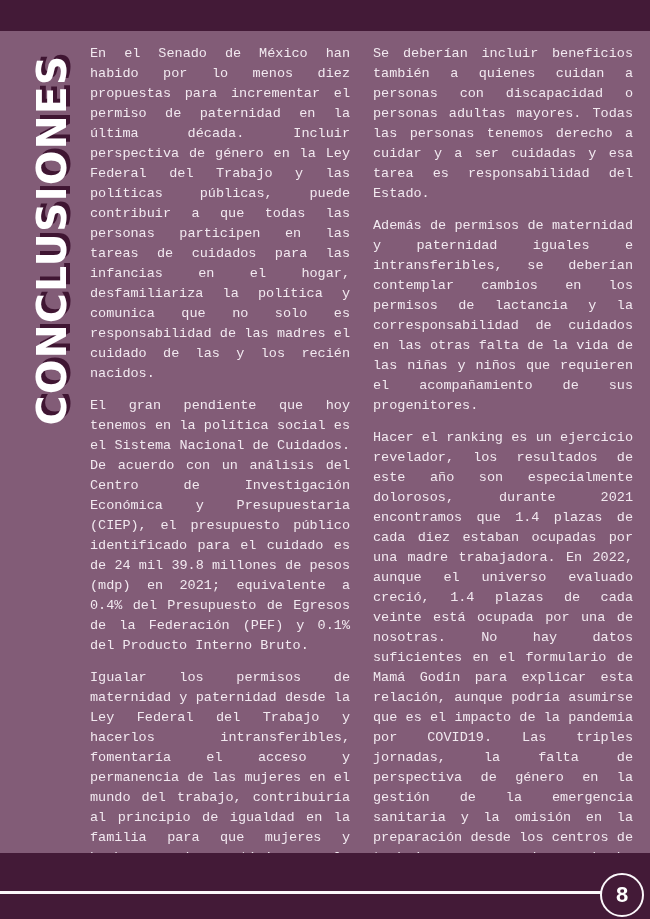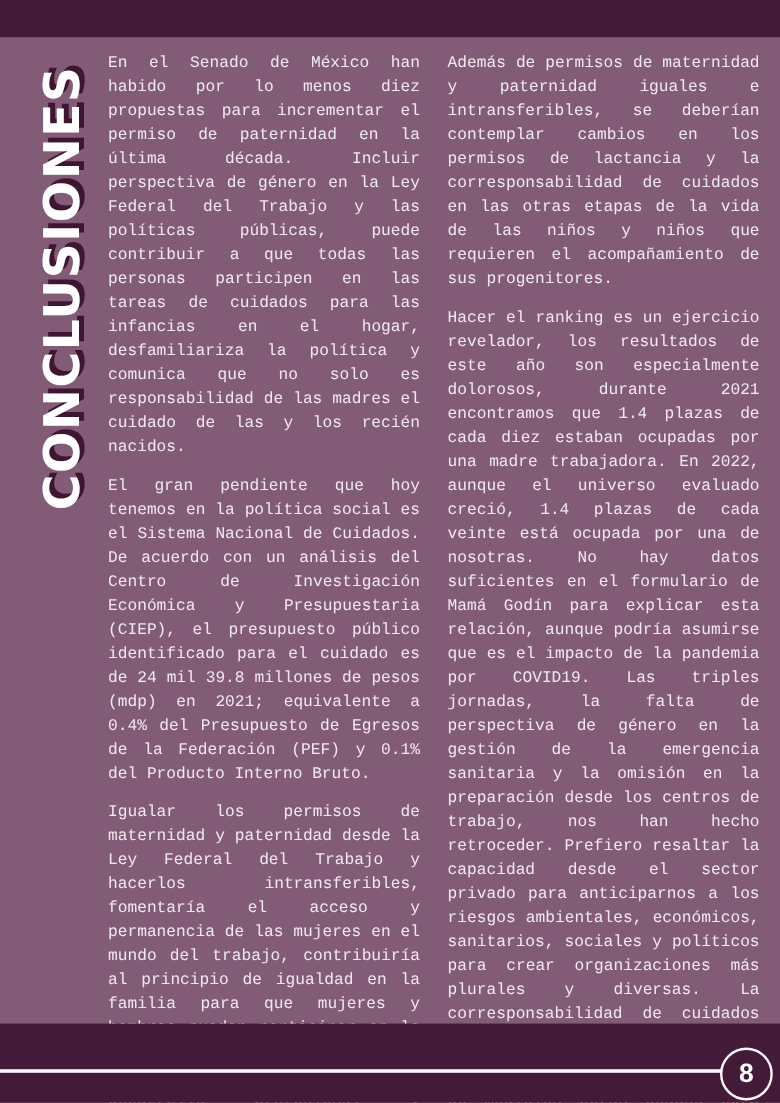--- a/index.html
+++ b/index.html
@@ -88,21 +88,22 @@
   <div class="vertical-title">CONCLUSIONES</div>
 
   <div class="columns">
     <div class="col">
       <p>En el Senado de México han habido por lo menos diez propuestas para incrementar el permiso de paternidad en la última década. Incluir perspectiva de género en la Ley Federal del Trabajo y las políticas públicas, puede contribuir a que todas las personas participen en las tareas de cuidados para las infancias en el hogar, desfamiliariza la política y comunica que no solo es responsabilidad de las madres el cuidado de las y los recién nacidos.</p>
       <p>El gran pendiente que hoy tenemos en la política social es el Sistema Nacional de Cuidados. De acuerdo con un análisis del Centro de Investigación Económica y Presupuestaria (CIEP), el presupuesto público identificado para el cuidado es de 24 mil 39.8 millones de pesos (mdp) en 2021; equivalente a 0.4% del Presupuesto de Egresos de la Federación (PEF) y 0.1% del Producto Interno Bruto.</p>
       <p>Igualar los permisos de maternidad y paternidad desde la Ley Federal del Trabajo y hacerlos intransferibles, fomentaría el acceso y permanencia de las mujeres en el mundo del trabajo, contribuiría al principio de igualdad en la familia para que mujeres y hombres puedan participar en la crianza de las hijas o hijos sin tener que sacrificar su desarrollo profesional y dejaríamos de escuchar el -¿quién va a cuidar a tus hijos? - durante las entrevistas de trabajo. Mientras se suman la voluntad política y la asignación de presupuesto, podemos contribuir desde el sector privado, mejorando las condiciones para nuestros equipos de trabajo, reduciendo violencias estructurales y fomentando la participación económica en la igualdad.</p>
       <p>Si logramos el cambio en la ley, también los padres (o segundos cuidadores) podrán disfrutar de un permiso parental y los sesgos por género en las contrataciones podrían disminuir. Hay que aclarar que esto sólo resuelve una porción de las tareas de cuidados.</p>
     </div>
     <div class="col">
-      <p>Además de permisos de maternidad y paternidad iguales e intransferibles, se deberían contemplar cambios en los permisos de lactancia y la corresponsabilidad de cuidados en las otras etapas de la vida de las niños y niños que requieren el acompañamiento de sus progenitores.</p>
+      <p>Se deberían incluir beneficios también a quienes cuidan a personas con discapacidad o personas adultas mayores. Todas las personas tenemos derecho a cuidar y a ser cuidadas y esa tarea es responsabilidad del Estado.</p>
+      <p>Además de permisos de maternidad y paternidad iguales e intransferibles, se deberían contemplar cambios en los permisos de lactancia y la corresponsabilidad de cuidados en las otras falta de la vida de las niñas y niños que requieren el acompañamiento de sus progenitores.</p>
       <p>Hacer el ranking es un ejercicio revelador, los resultados de este año son especialmente dolorosos, durante 2021 encontramos que 1.4 plazas de cada diez estaban ocupadas por una madre trabajadora. En 2022, aunque el universo evaluado creció, 1.4 plazas de cada veinte está ocupada por una de nosotras. No hay datos suficientes en el formulario de Mamá Godín para explicar esta relación, aunque podría asumirse que es el impacto de la pandemia por COVID19. Las triples jornadas, la falta de perspectiva de género en la gestión de la emergencia sanitaria y la omisión en la preparación desde los centros de trabajo, nos han hecho retroceder. Prefiero resaltar la capacidad desde el sector privado para anticiparnos a los riesgos ambientales, económicos, sanitarios, sociales y políticos para crear organizaciones más plurales y diversas. La corresponsabilidad de cuidados nos conviene a todas y todos.</p>
       <p>Los hallazgos de este ejercicio de medición serán usados para incidir en política pública a favor de las mujeres y madres trabajadoras en México. Celebramos a todas las organizaciones que han confiado en nosotras los últimos tres años. Las Mamá Godín® podemos cambiar el mundo, una empresa a la vez.</p>
     </div>
   </div>
 
   <div class="band band-bottom"></div>
   <div class="footer-line"></div>
   <div class="page-circle">
     <span>8</span>
   </div>

